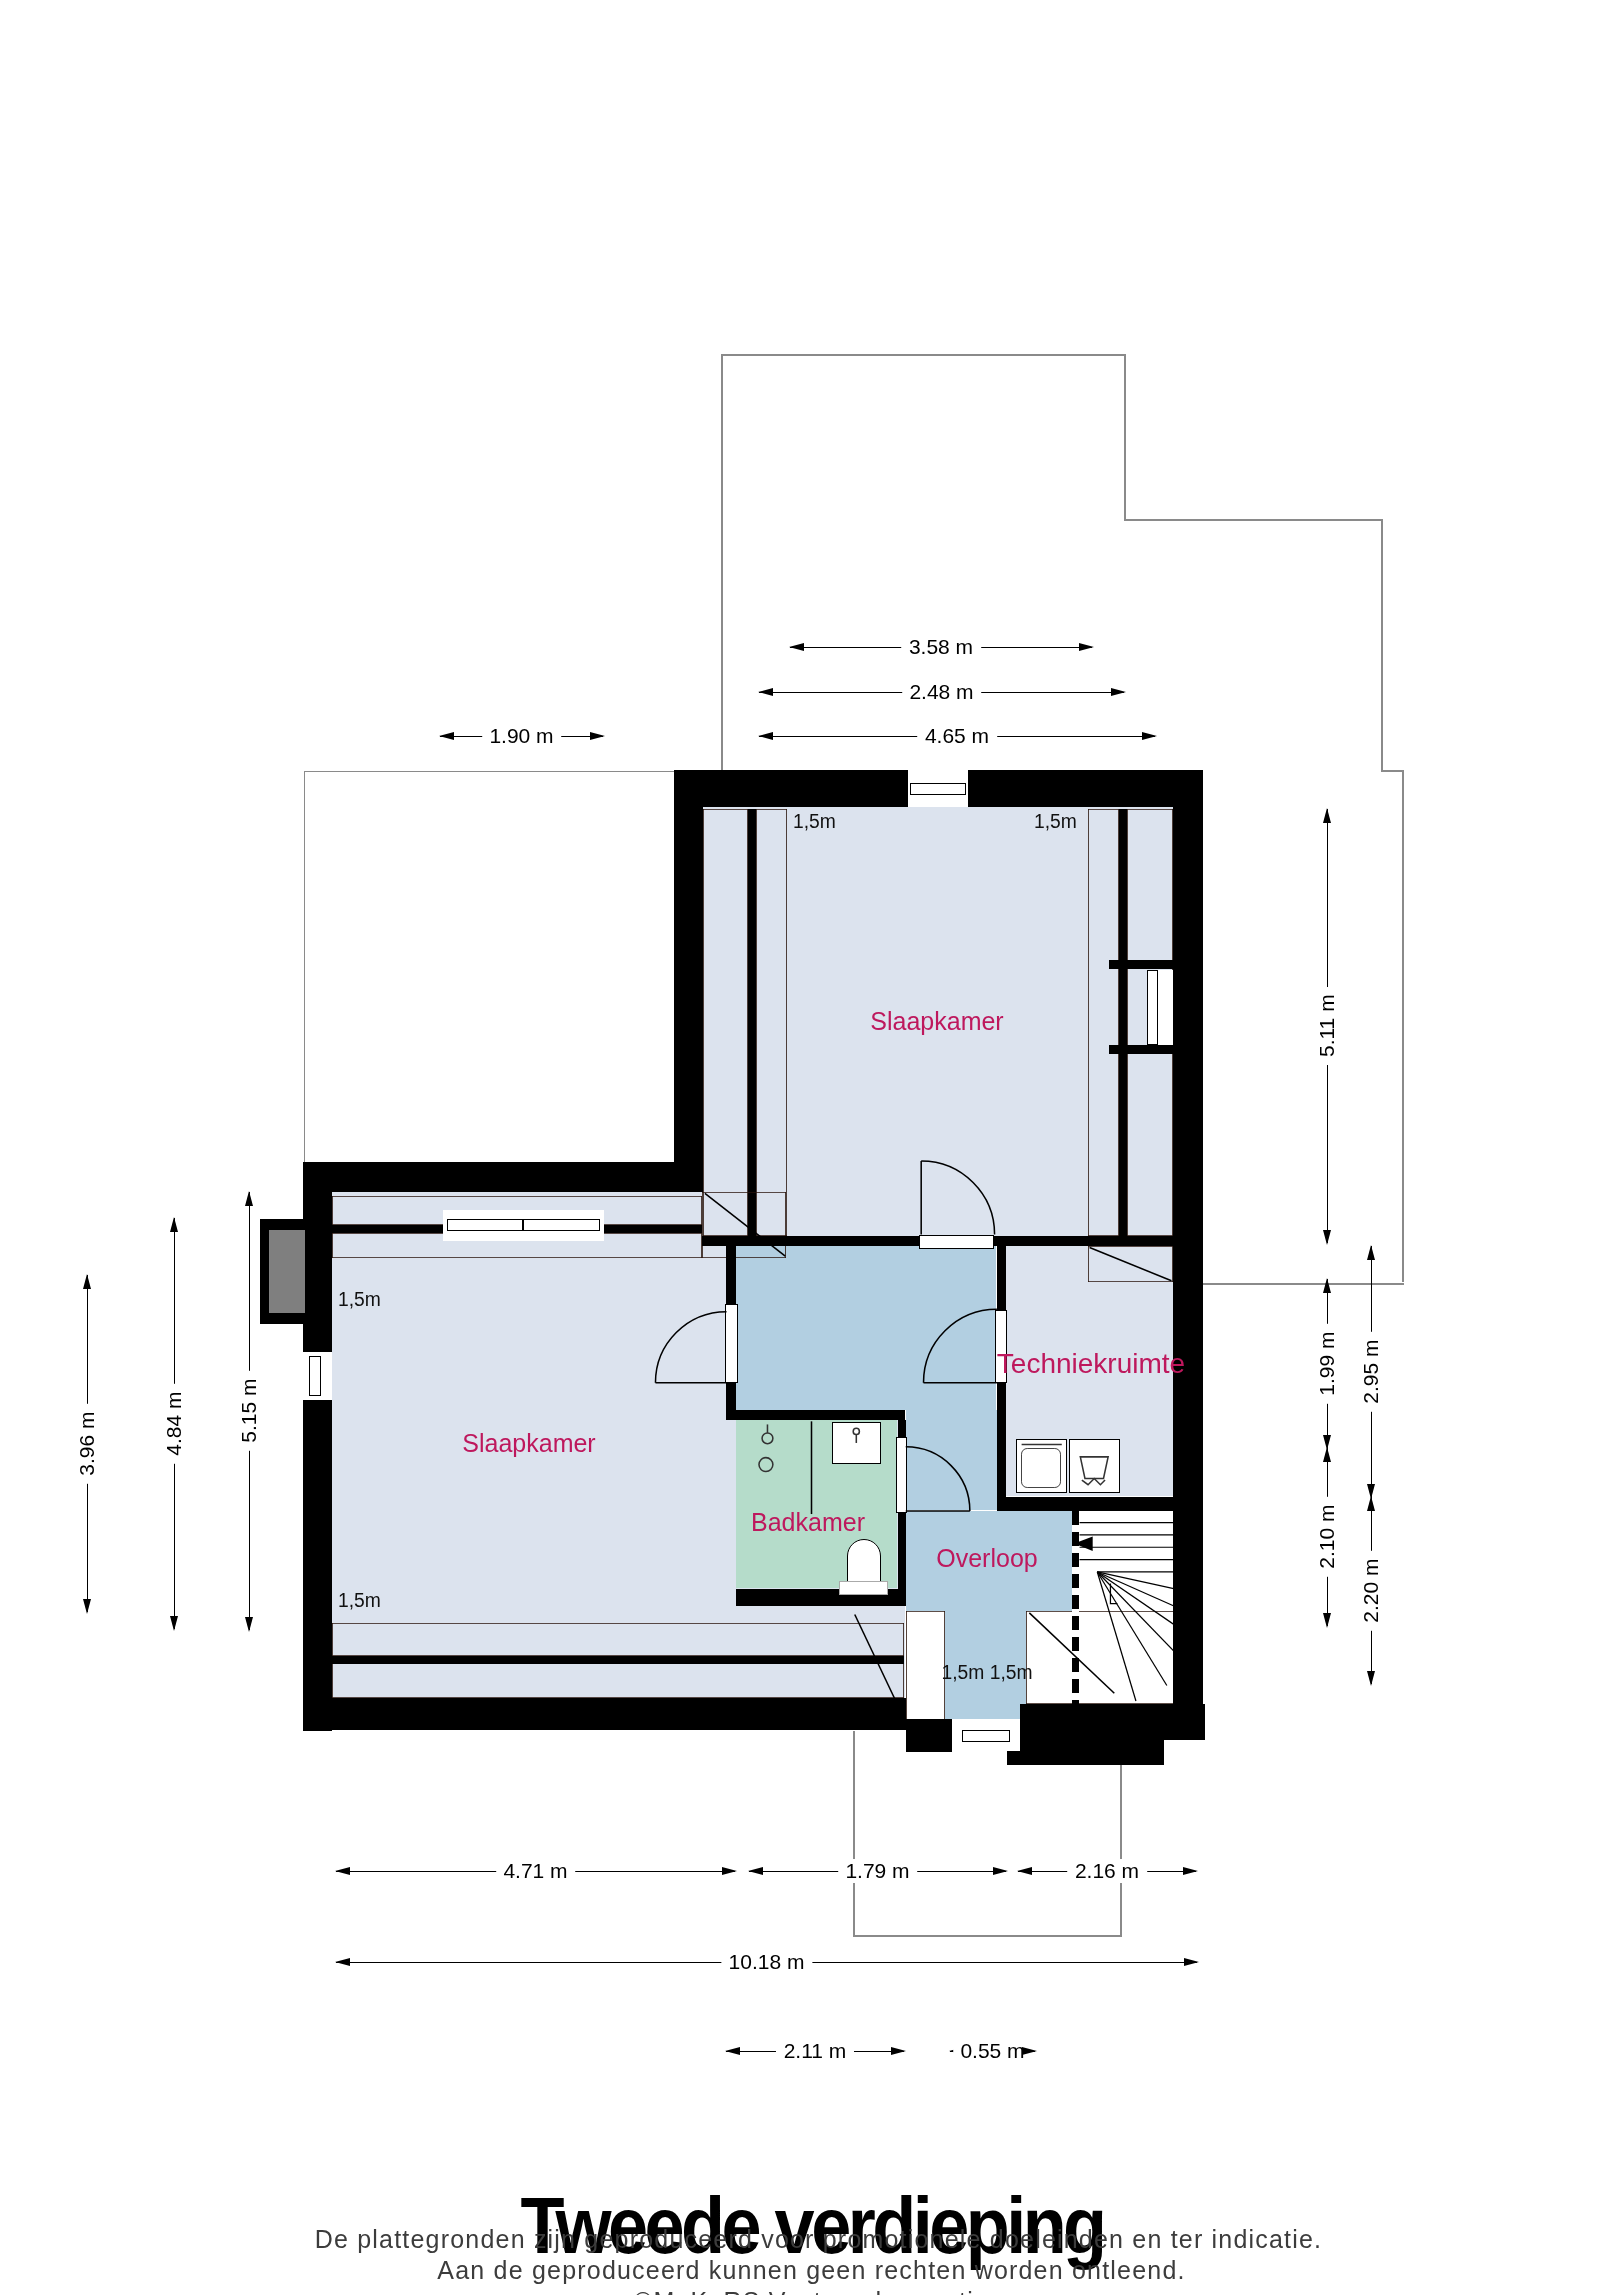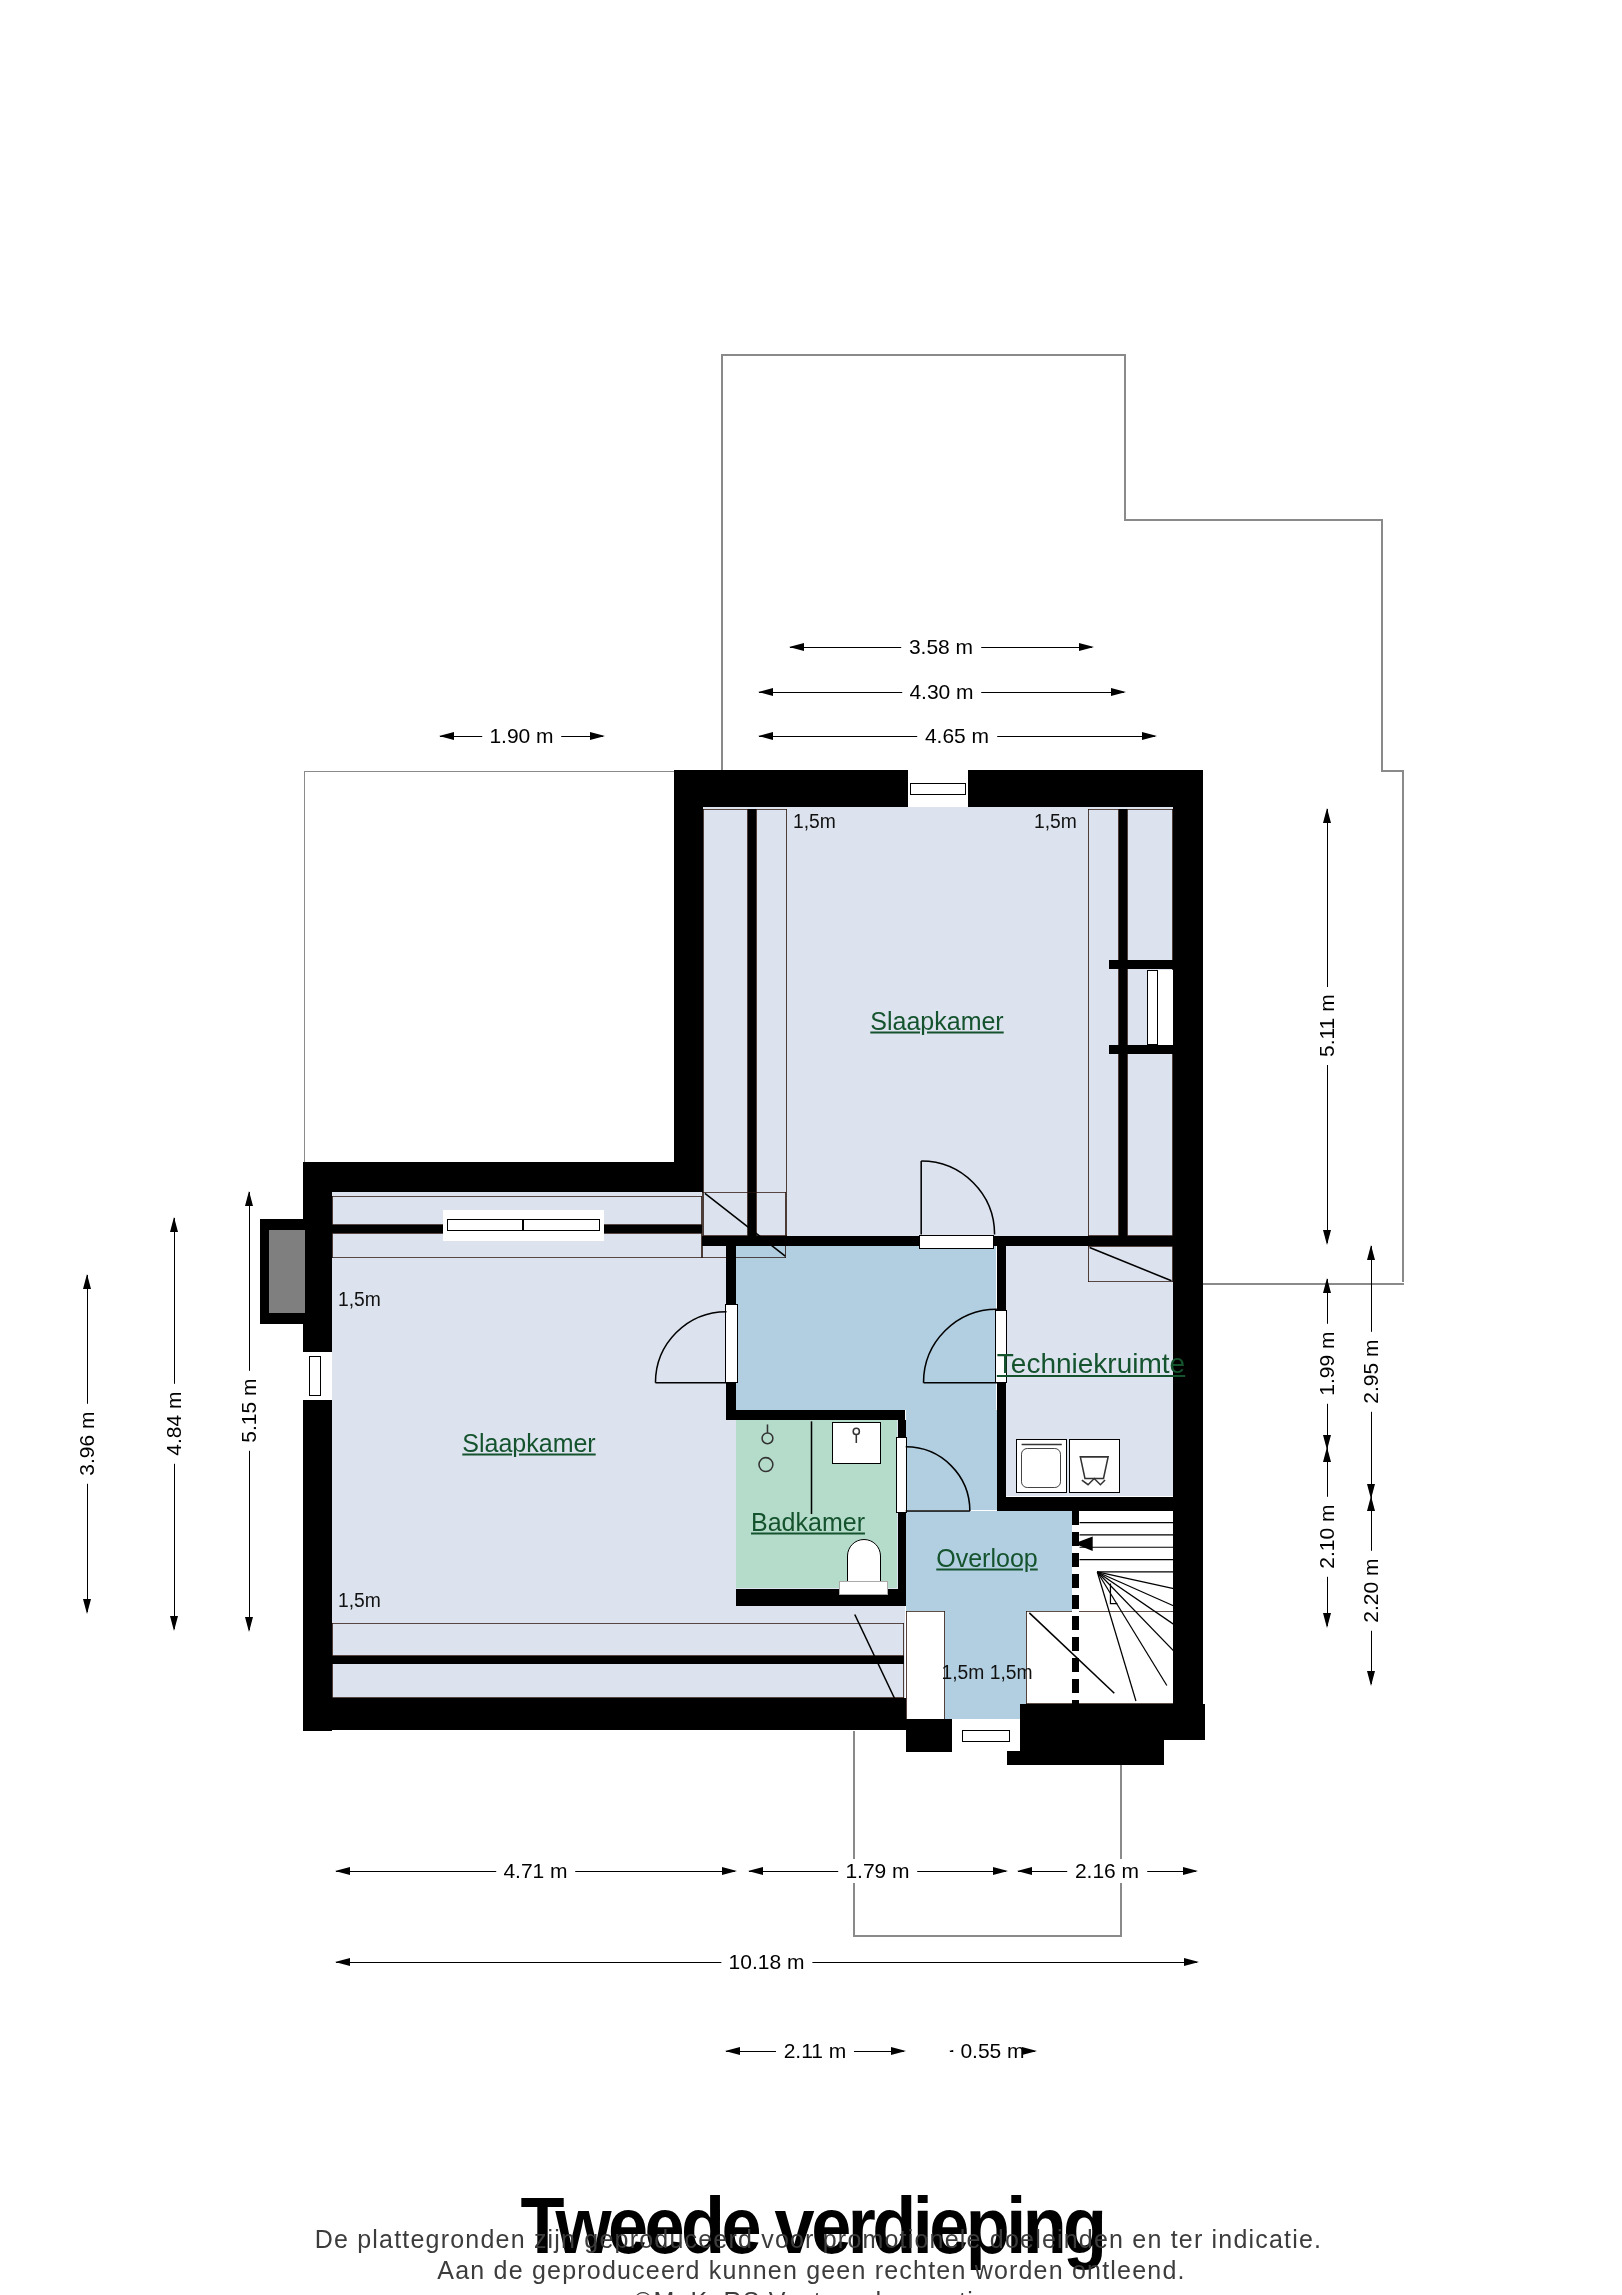--- a/index.html
+++ b/index.html
@@ -10,21 +10,21 @@
   .outline{position:absolute;background:#8a8a8a;}
   .hatch{position:absolute;background:
     repeating-linear-gradient(90deg, rgba(40,18,10,.50) 0 1.5px, rgba(0,0,0,0) 1.5px 7.7px, rgba(80,35,20,.25) 7.7px 9.3px, rgba(0,0,0,0) 9.3px 14.7px),
     repeating-linear-gradient(180deg, #a260446 0 0),
     repeating-linear-gradient(180deg, #a86147 0 2.3px, #8f4e37 2.3px 7.7px, #5d2f1f 7.7px 9.3px, #9a573e 9.3px 18.5px);
     box-shadow: inset 0 0 0 0.8px #2a150c;}
   .contour{position:absolute;background:#000;}
   .win{position:absolute;background:#fff;border:1.5px solid #000;box-sizing:border-box;}
   .winline{position:absolute;border:1.5px solid #000;background:#fff;box-sizing:border-box;}
   .doorframe{position:absolute;background:#fff;border:0.8px solid #000;box-sizing:border-box;}
-  .roomlabel{position:absolute;font-size:25px;color:#14532d;transform:translate(-50%,-50%);white-space:nowrap;text-decoration:underline;}
+  .roomlabel{position:absolute;font-size:25px;color:#be185d;transform:translate(-50%,-50%);white-space:nowrap;}
   .hm{position:absolute;font-size:19.3px;color:#111;white-space:nowrap;}
   .dimh{position:absolute;border-top:1.5px solid #000;height:0;}
   .dimh .dlab{position:absolute;left:50%;top:-0.8px;transform:translate(-50%,-50%);background:#fff;padding:0 7.7px;font-size:21px;white-space:nowrap;}
   .dimh:before{content:"";position:absolute;left:-1.5px;top:-5.4px;border-top:4.6px solid transparent;border-bottom:4.6px solid transparent;border-right:15.5px solid #000;}
   .dimh:after{content:"";position:absolute;right:-1.5px;top:-5.4px;border-top:4.6px solid transparent;border-bottom:4.6px solid transparent;border-left:15.5px solid #000;}
   .dimv{position:absolute;border-left:1.5px solid #000;width:0;}
   .dimv .dlab{position:absolute;top:50%;left:-0.8px;transform:translate(-50%,-50%) rotate(180deg);writing-mode:vertical-rl;background:#fff;padding:7.7px 0;font-size:21px;white-space:nowrap;}
   .dimv:before{content:"";position:absolute;top:-1.5px;left:-5.4px;border-left:4.6px solid transparent;border-right:4.6px solid transparent;border-bottom:15.5px solid #000;}
   .dimv:after{content:"";position:absolute;bottom:-1.5px;left:-5.4px;border-left:4.6px solid transparent;border-right:4.6px solid transparent;border-top:15.5px solid #000;}
   .appliance{position:absolute;background:#fff;border:1.5px solid #000;box-sizing:border-box;}
@@ -192,21 +192,21 @@
 <div class="hm" style="left:793px;top:811px;">1,5m</div>
 <div class="hm" style="left:1034px;top:811px;">1,5m</div>
 <div class="hm" style="left:338px;top:1289px;">1,5m</div>
 <div class="hm" style="left:338px;top:1590px;">1,5m</div>
 <div class="hm" style="left:987px;top:1662px;transform:translateX(-50%);">1,5m 1,5m</div>
 
 <div class="dimh" style="left:790px;top:647px;width:302px;">
   <span class="dlab">3.58 m</span>
 </div>
 <div class="dimh" style="left:759px;top:692px;width:365px;">
-  <span class="dlab">4.30 m</span>
+  <span class="dlab">2.48 m</span>
 </div>
 <div class="dimh" style="left:759px;top:736px;width:396px;">
   <span class="dlab">4.65 m</span>
 </div>
 <div class="dimh" style="left:440px;top:736px;width:163px;">
   <span class="dlab">1.90 m</span>
 </div>
 
 <div class="dimv" style="left:87px;top:1275px;height:337px;">
   <span class="dlab">3.96 m</span>

